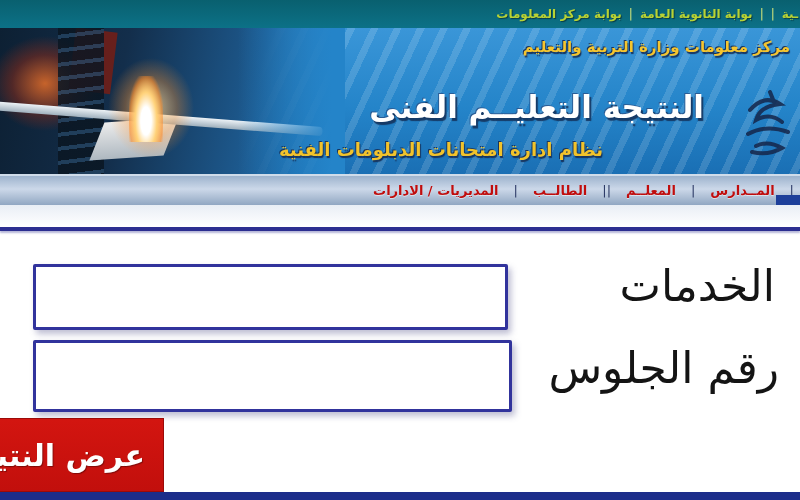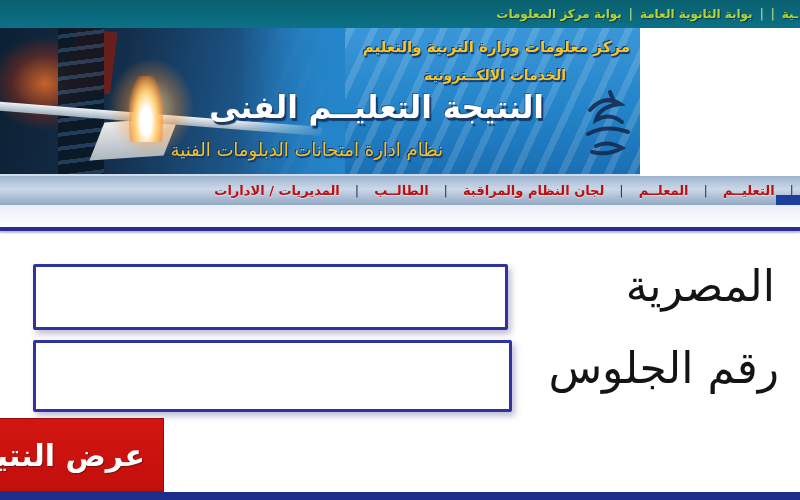--- a/index.html
+++ b/index.html
@@ -13,21 +13,21 @@
     position:absolute; top:0; left:0; width:800px; height:28px;
     background:linear-gradient(180deg,#09606f,#0c7187);
     display:flex; align-items:center; justify-content:flex-start;
     padding:0 2px 0 8px; gap:7px; direction:rtl;
     font-size:12px; font-weight:bold; color:#b8d234; white-space:nowrap;
   }
   .topbar .link { cursor:pointer; text-shadow:1px 1px 1px rgba(0,0,0,.45); }
   .topbar .sep { color:#cfe27a; font-weight:normal; }
   
   .banner {
-    position:absolute; top:28px; left:0; width:640px; height:148px; overflow:hidden;
+    position:absolute; top:28px; left:0; width:800px; height:148px; overflow:hidden;
     background:linear-gradient(180deg,#3a96d8 0%,#2484c9 55%,#1a6fb4 100%);
     border-bottom:2px solid #cfdcEA;
   }
   .stripes {
     position:absolute; top:0; left:0; right:0; bottom:0;
     background:repeating-linear-gradient(115deg, rgba(255,255,255,.14) 0 7px, rgba(255,255,255,0) 7px 21px);
   }
   .photo { position:absolute; top:0; left:0; width:345px; height:148px; overflow:hidden; }
   .photo-base { position:absolute; top:0; left:0; width:100%; height:100%;
     background:linear-gradient(100deg,#0d2033 0%,#132e4b 35%,#1d5a8f 72%, rgba(29,116,190,0) 100%); }
@@ -46,21 +46,21 @@
   .flame { position:absolute; left:129px; top:48px; width:34px; height:66px;
     background:radial-gradient(ellipse at 50% 68%, #ffffff 0 22%, #ffd27a 45%, rgba(255,140,40,.55) 68%, rgba(0,0,0,0) 78%); }
   .photo-fade { position:absolute; left:238px; top:0; width:107px; height:148px;
     background:linear-gradient(90deg, rgba(34,133,204,0), #2484c9 88%); }
   .b-line1 { position:absolute; top:10px; right:10px; font-size:15px; font-weight:bold; color:#f5c52e;
     text-shadow:1px 2px 1px #17355f, -1px -1px 0 #17355f; }
   .b-line2 { position:absolute; top:39px; right:74px; font-size:14px; font-weight:bold; color:#f5c52e;
     text-shadow:1px 2px 1px #17355f, -1px -1px 0 #17355f; letter-spacing:1px; }
   .b-title { position:absolute; top:61px; right:96px; font-size:31px; font-weight:bold; color:#ffffff;
     text-shadow:2px 3px 1px #163a66, -1px -1px 0 #2a5d96; }
-  .b-sub { position:absolute; top:111px; right:197px; font-size:18px; font-weight:normal; color:#f2c32b;
+  .b-sub { position:absolute; top:111px; right:197px; font-size:18px; font-weight:bold; color:#f2c32b;
     text-shadow:1px 2px 1px #17355f, -1px -1px 0 #17355f; }
   .logo { position:absolute; top:44px; right:4px; width:56px; height:100px; opacity:.85; }
   
   .navbar {
     position:absolute; top:176px; left:0; width:800px; height:29px;
     background:linear-gradient(180deg,#9db3cd 0%,#ccd8e9 45%,#91a7c2 100%);
     display:flex; align-items:center; direction:rtl; padding:0 6px;
     font-size:13px; font-weight:bold; color:#c00d0d; white-space:nowrap;
   }
   .nav-item { padding:0 15px; cursor:pointer; text-shadow:0 1px 0 rgba(255,255,255,.5); }
@@ -110,50 +110,48 @@
       <div class="glow-left"></div>
       <div class="machine-red"></div>
       <div class="ladder"></div>
       <div class="plate"></div>
       <div class="rod"></div>
       <div class="flame-glow"></div>
       <div class="flame"></div>
       <div class="photo-fade"></div>
     </div>
     <div class="b-line1">مركز معلومات وزارة التربية والتعليم</div>
-    <div class="b-line2">الخدمات الالكــترونية</div>
     <div class="b-title">النتيجة التعليــم الفنى</div>
     <div class="b-sub">نظام ادارة امتحانات الدبلومات الفنية</div>
     <svg class="logo" viewBox="0 0 56 100">
       <g fill="none" stroke="#15264a" stroke-width="4" stroke-linecap="round">
         <path d="M10 38 q14 -16 30 -6 q-20 2 -24 16 q14 -8 26 2"></path>
         <path d="M8 62 q18 -10 40 -2"></path>
         <path d="M16 74 q12 -6 26 2 q-14 8 -30 4"></path>
         <path d="M30 20 l4 10"></path>
       </g>
     </svg>
   </div>
 
   <div class="navbar">
     <span class="nav-sep">|</span>
-    <span class="nav-item">التعليــم</span>
+    <span class="nav-item">المــدارس</span>
     <span class="nav-sep">|</span>
     <span class="nav-item">المعلــم</span>
     <span class="nav-sep">|</span>
-    <span class="nav-item">لجان النظام والمراقبة</span>
     <span class="nav-sep">|</span>
     <span class="nav-item">الطالــب</span>
     <span class="nav-sep">|</span>
     <span class="nav-item">المديريات / الادارات</span>
 
   </div>
   <div class="nav-corner"></div>
   <div class="subnav-space"></div>
   <div class="divider"></div>
 
-  <div class="field-label label-branch">المصرية</div>
+  <div class="field-label label-branch">الخدمات</div>
   <input class="text-input input-branch" type="text" value="" style="">
   <div class="field-label label-seat">رقم الجلوس</div>
   <input class="text-input input-seat" type="text" value="" style="">
   <button class="submit-btn">عرض النتيجة</button>
 
   <div class="footer-bar"></div>
 </div>
 
 </body></html>

